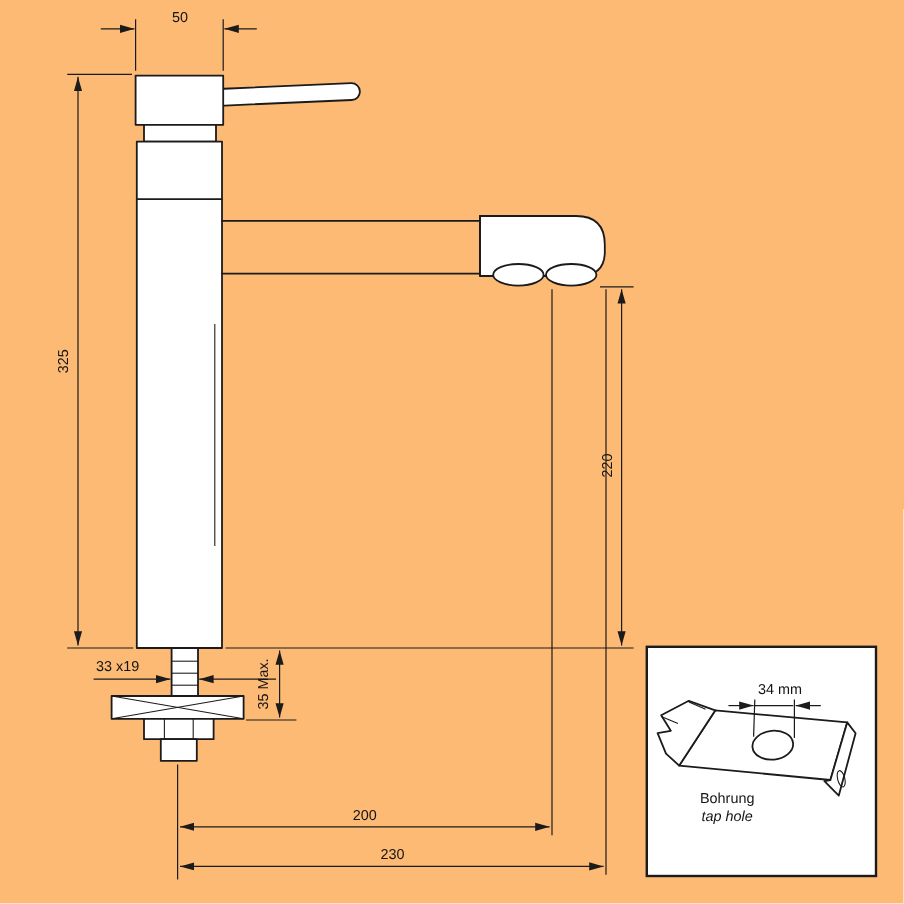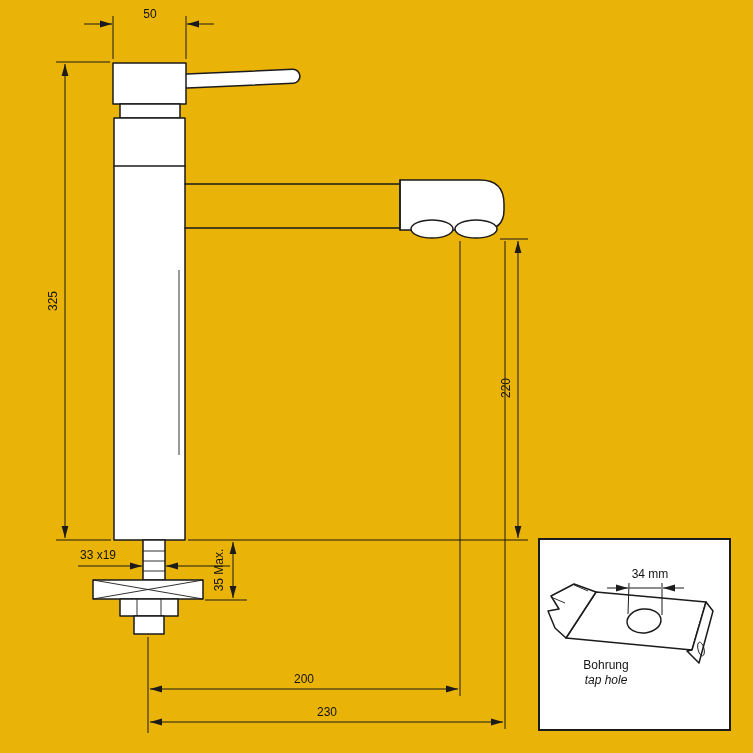--- a/index.html
+++ b/index.html
@@ -1,16 +1,16 @@
 <!DOCTYPE html>
 <html><head>
 <meta charset="utf-8">
 <style>
   html,body{margin:0;padding:0;background:#fff;}
-  .stage{width:753px;height:753px;background:#eab308;position:relative;overflow:hidden;}
+  .stage{width:753px;height:753px;background:#fdba74;position:relative;overflow:hidden;}
   svg text{font-family:"Liberation Sans","DejaVu Sans",sans-serif;font-size:12px;fill:#141414;}
   svg text.it{font-style:italic;}
   .obj{fill:none;stroke:#1b1b1b;stroke-width:1.5;stroke-linejoin:round;stroke-linecap:round;}
   .objf{fill:#ffffff;stroke:#1b1b1b;stroke-width:1.5;stroke-linejoin:round;}
   .thin{fill:none;stroke:#1b1b1b;stroke-width:0.9;}
   .dim{fill:none;stroke:#1b1b1b;stroke-width:1;}
 </style>
 </head>
 <body>
 

